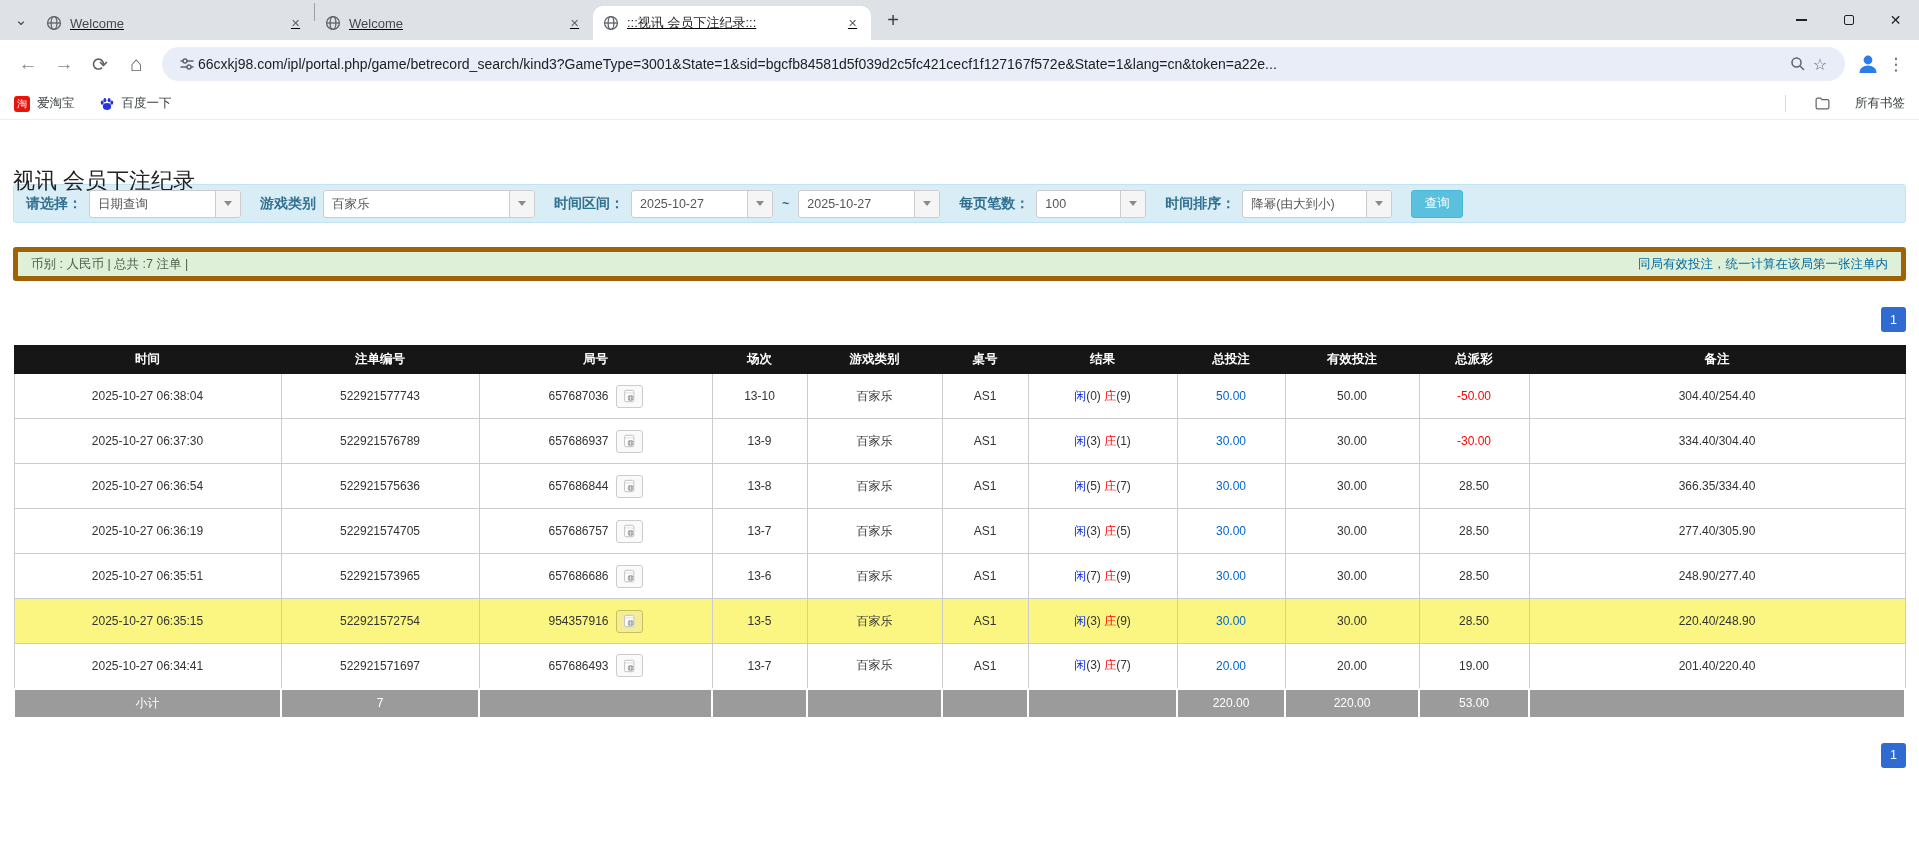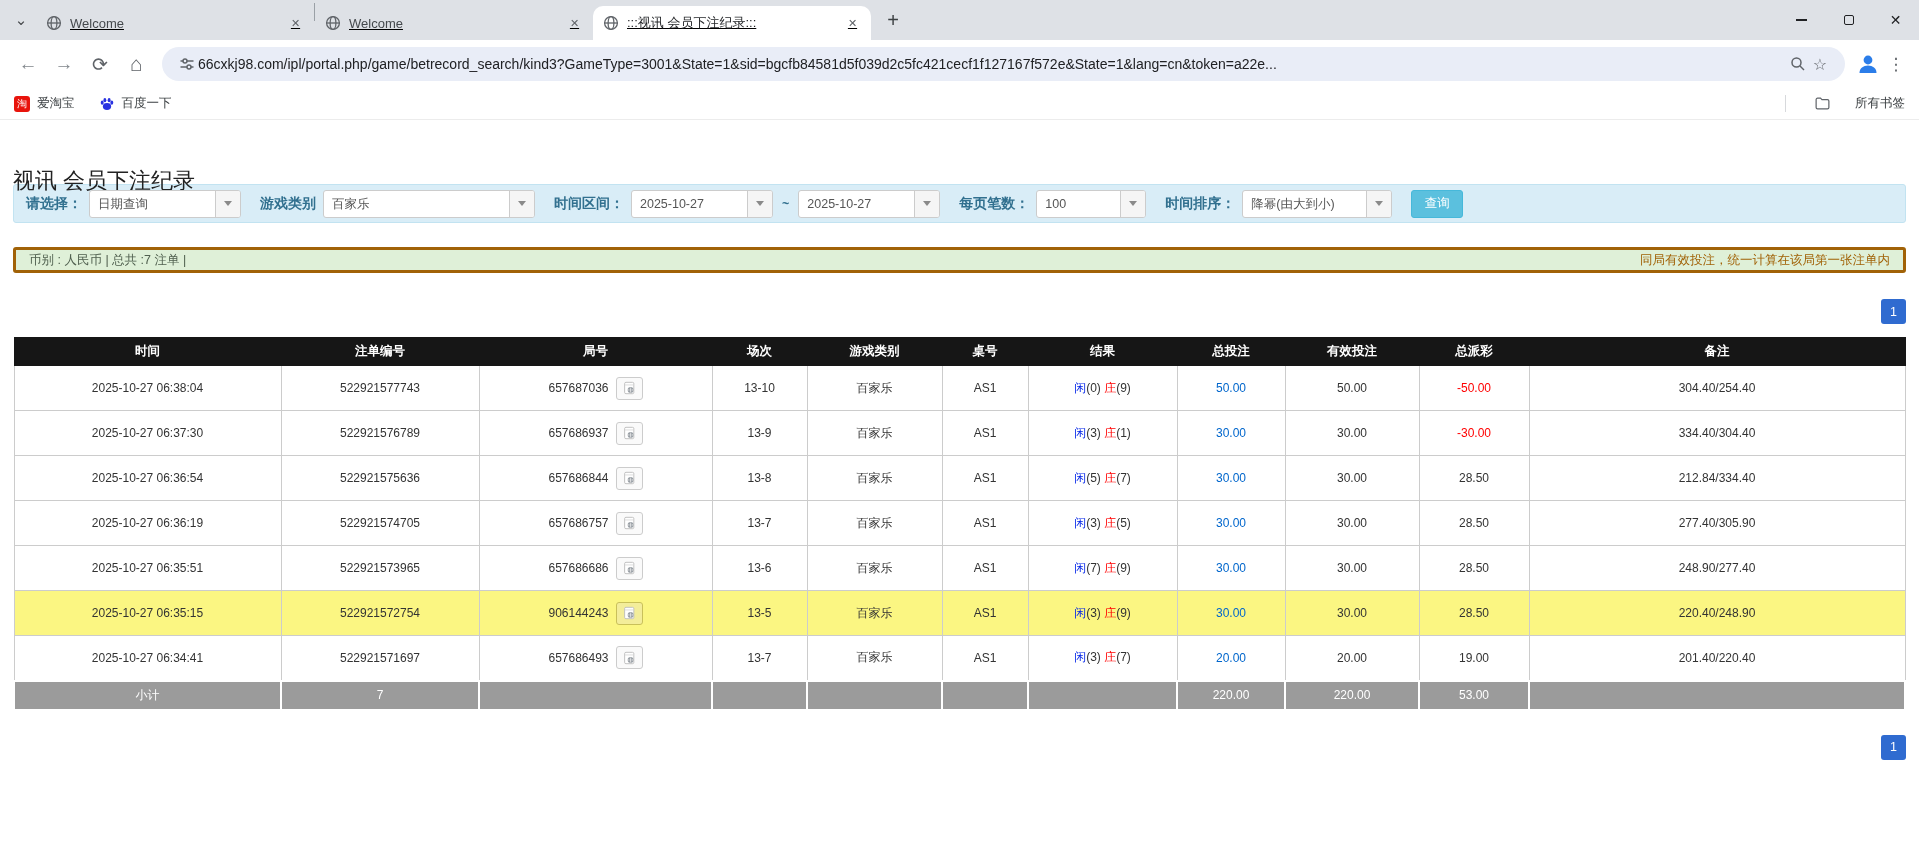--- a/index.html
+++ b/index.html
@@ -54,24 +54,24 @@
   .flabel { font-size:14px; font-weight:bold; color:#31708f; white-space:nowrap; }
   .flabel.gap { margin-left:12px; }
   .combo { display:flex; height:28px; background:#fff; border:1px solid #ccc; border-radius:3px; overflow:hidden; }
   .combo .val { flex:1; padding:0 8px; line-height:26px; font-size:12.5px; color:#555; white-space:nowrap; overflow:hidden; }
   .combo .dd { width:25px; background:#f5f5f5; border-left:1px solid #ccc; display:flex; align-items:center; justify-content:center; }
   .dd-arrow { width:0; height:0; border-left:4px solid transparent; border-right:4px solid transparent; border-top:5px solid #8a8a8a; }
   .tilde { font-size:12.5px; color:#31708f; font-weight:bold; margin:0 2px; }
   .search-btn { width:52px; height:28px; margin-left:12px; background:#5bc0de; border:1px solid #46b8da; border-radius:3px;
                 color:#fff; font-size:12.5px; display:flex; align-items:center; justify-content:center; }
 
-  .infobar { margin-top:24px; height:26px; background:#dff0d8; border:3px solid #a16207; border-radius:3px;
+  .infobar { margin-top:24px; height:34px; background:#dff0d8; border:5px solid #a16207; border-radius:3px;
              display:flex; align-items:center; justify-content:space-between; padding:0 13px; font-size:12.5px; }
   .info-left { color:#50604f; }
-  .info-right { color:#a16207; }
+  .info-right { color:#0369a1; }
 
   .pag { display:flex; justify-content:flex-end; }
   .pag.top { margin:26px 0 13px 0; }
   .pag.bottom { margin:22px 0 0 0; }
   .pg { min-width:25px; height:25px; padding:0 6px; background:#2f6bd0; color:#fff; font-size:12.5px;
         display:flex; align-items:center; justify-content:center; border-radius:3px; }
 
   
   table.bets { border-collapse:collapse; table-layout:fixed; width:100%; font-size:12px; color:#333; text-align:center; }
   table.bets thead td { background:#161616; border:1px solid #161616; color:#fff; font-weight:bold; height:28px; font-size:12.5px; }
@@ -365,21 +365,21 @@
                 </svg>
               </span>
             </span></td>
           <td>13-8</td>
           <td>百家乐</td>
           <td>AS1</td>
           <td><span><span class="c-player">闲</span>(5) <span class="c-banker">庄</span>(7)</span></td>
           <td><span class="betlink">30.00</span></td>
           <td>30.00</td>
           <td>28.50</td>
-          <td>212.84/334.40</td>
+          <td>366.35/334.40</td>
         </tr>
         <tr>
           <td>2025-10-27 06:36:19</td>
           <td>522921574705</td>
           <td><span class="round-wrap">
               <span>657686757</span>
               <span class="icon-btn">
                 <svg width="14" height="14" viewBox="0 0 16 16">
                   <rect x="3" y="1.5" width="10.5" height="13" rx="1.5" fill="#fff" stroke="#b9b9b9"></rect>
                   <path d="M3 4.5h10.5" stroke="#d8d8d8"></path>
@@ -425,21 +425,21 @@
           <td><span><span class="c-player">闲</span>(7) <span class="c-banker">庄</span>(9)</span></td>
           <td><span class="betlink">30.00</span></td>
           <td>30.00</td>
           <td>28.50</td>
           <td>248.90/277.40</td>
         </tr>
         <tr class="hl">
           <td>2025-10-27 06:35:15</td>
           <td>522921572754</td>
           <td><span class="round-wrap">
-              <span>906144243</span>
+              <span>954357916</span>
               <span class="icon-btn">
                 <svg width="14" height="14" viewBox="0 0 16 16">
                   <rect x="3" y="1.5" width="10.5" height="13" rx="1.5" fill="#fff" stroke="#b9b9b9"></rect>
                   <path d="M3 4.5h10.5" stroke="#d8d8d8"></path>
                   <circle cx="9.8" cy="10.2" r="3.3" fill="#9aa0a6"></circle>
                   <circle cx="9.8" cy="10.2" r="0.9" fill="#fff"></circle>
                   <circle cx="9.8" cy="8.2" r="0.7" fill="#e3e3e3"></circle>
                   <circle cx="9.8" cy="12.2" r="0.7" fill="#e3e3e3"></circle>
                   <circle cx="7.8" cy="10.2" r="0.7" fill="#e3e3e3"></circle>
                   <circle cx="11.8" cy="10.2" r="0.7" fill="#e3e3e3"></circle>

